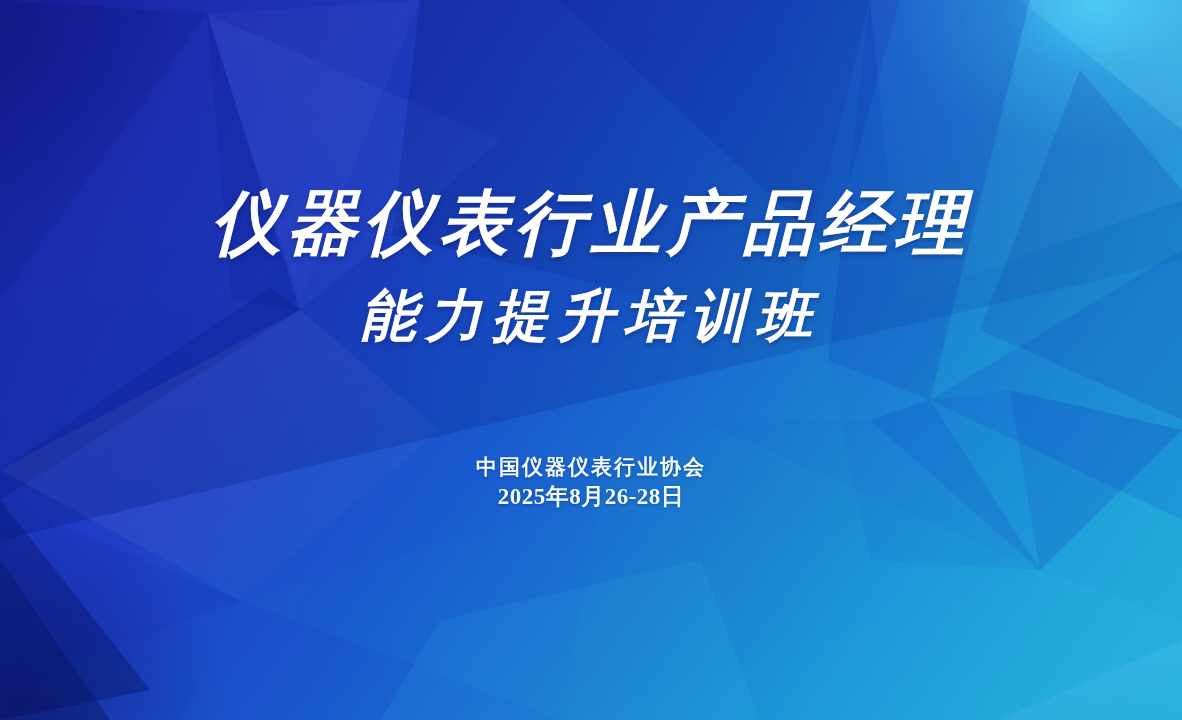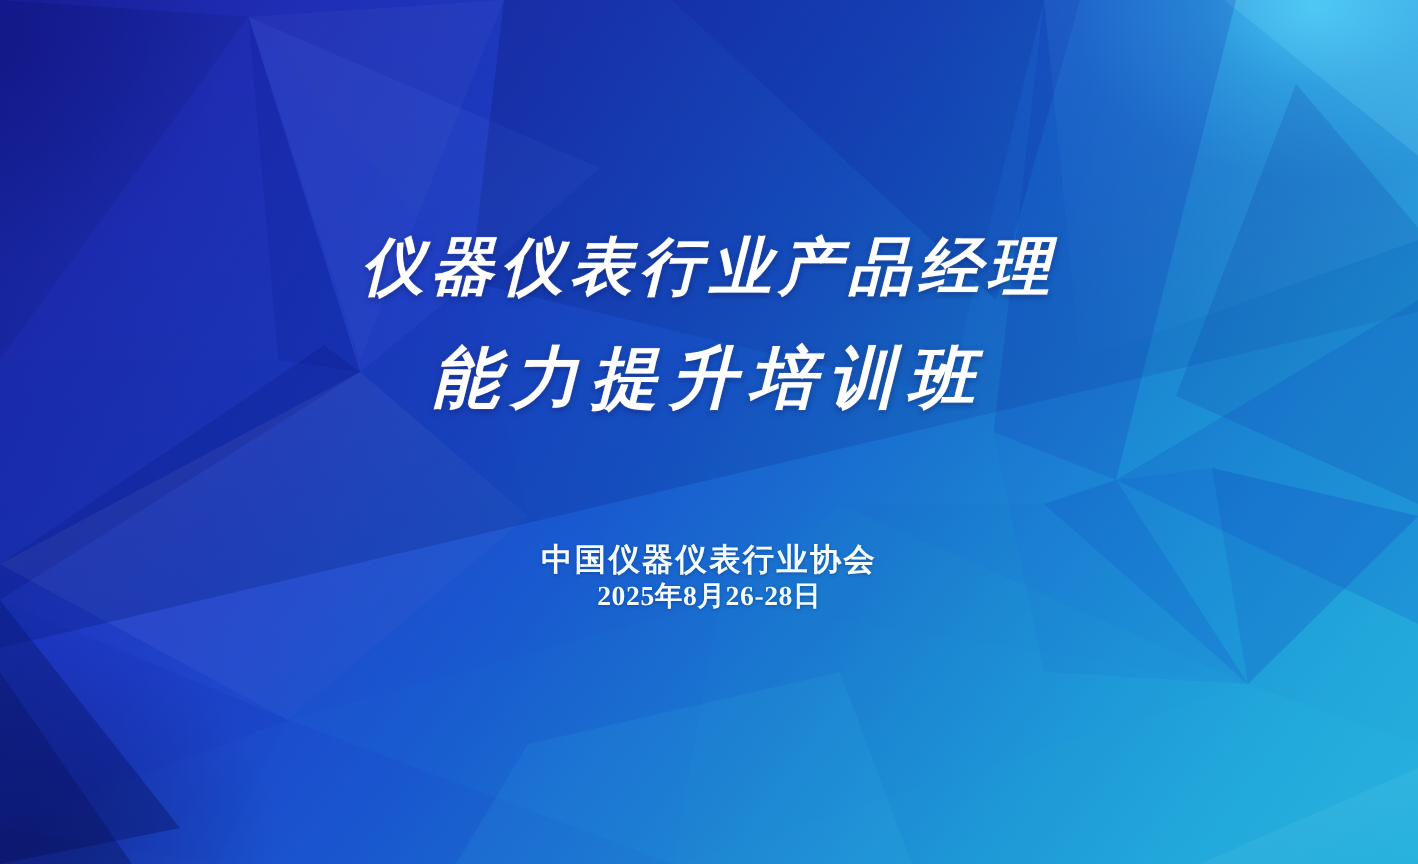--- a/index.html
+++ b/index.html
@@ -66,21 +66,21 @@
     right: 0;
     top: 178px;
     text-align: center;
   }
 
   .title-line {
     color: #ffffff;
     font-family: "Liberation Serif", "DejaVu Serif", serif;
     font-weight: 700;
     font-style: italic;
-    font-size: 52px;
+    font-size: 70px;
     line-height: 92px;
     letter-spacing: 6px;
     white-space: nowrap;
     text-shadow:
       0 2px 5px rgba(8,20,80,0.45),
       0 0 1px rgba(255,255,255,0.6);
   }
   .title-line.line2 {
     font-size: 56px;
     letter-spacing: 10px;
@@ -90,21 +90,21 @@
     position: absolute;
     left: 0;
     right: 0;
     top: 452px;
     text-align: center;
   }
   .subtitle-line {
     color: #f4fbff;
     font-family: "Liberation Serif", "DejaVu Serif", serif;
     font-weight: 700;
-    font-size: 26px;
+    font-size: 21px;
     line-height: 30px;
     letter-spacing: 2px;
     white-space: nowrap;
     text-shadow: 0 1px 3px rgba(10,40,90,0.40);
   }
   .subtitle-line.date {
     font-size: 23px;
     letter-spacing: 0.5px;
   }
 </style>

